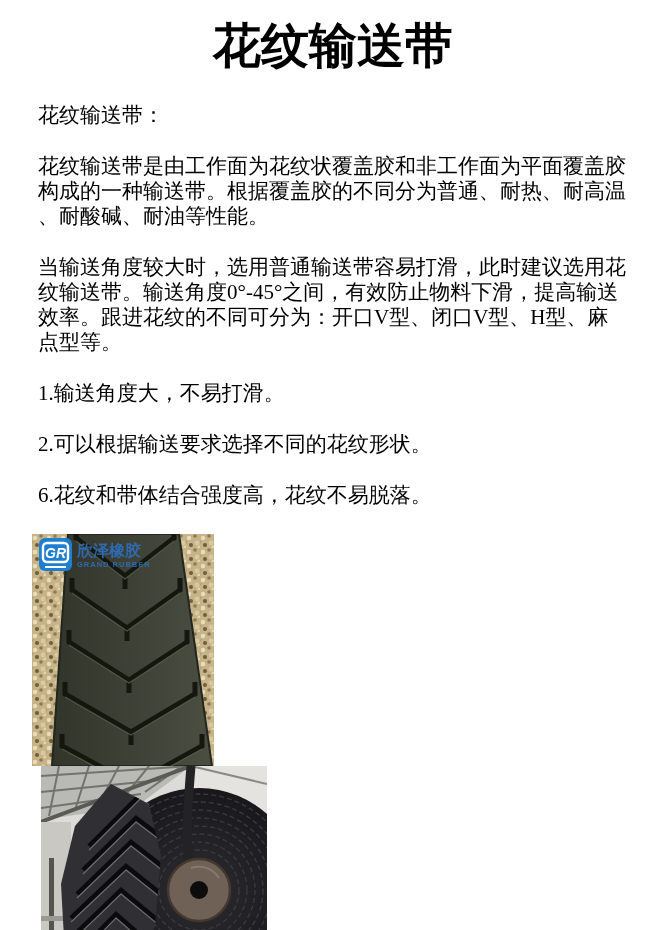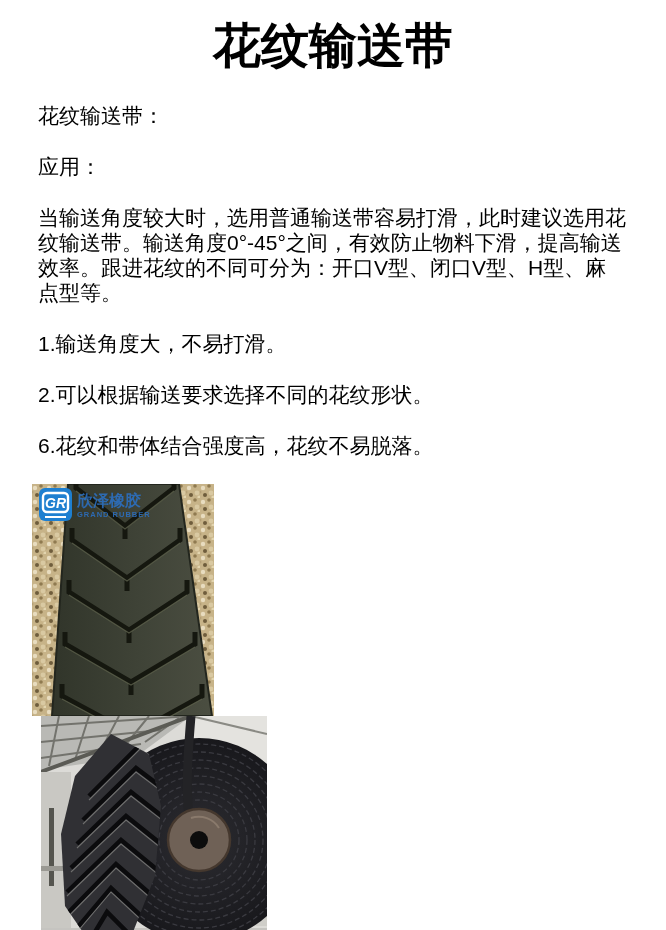--- a/index.html
+++ b/index.html
@@ -8,40 +8,40 @@
     font-family:"Liberation Sans","DejaVu Sans",sans-serif;
     overflow:hidden;position:relative;
   }
   .title{
     margin:16px 0 0 0;height:60px;line-height:60px;
     font-size:48px;font-weight:700;text-align:center;color:#000;
   }
   .doc{padding:27px 36px 0 38px;}
   .doc p{
     margin:0 3px 26px 0;font-size:21px;line-height:25px;color:#000;
-    word-break:break-all;line-break:anywhere;
+    word-break:break-all;line-break:anywhere;font-family:Liberation Serif, serif;
   }
   .photos{
     display:flex;align-items:flex-start;
     margin:5px 0 0 32px;
     flex-direction:column;
   }
   .photo{display:block;flex:0 0 auto;}
   .photo + .photo{margin-left:9px;}
   .photo:last-child{margin-left:6px;}
   svg{display:block;}
 </style>
 </head>
 <body>
 
 <h1 class="title">花纹输送带</h1>
 
 <div class="doc">
   <p>花纹输送带：</p>
-  <p>应用：</p>
+  <p>花纹输送带是由工作面为花纹状覆盖胶和非工作面为平面覆盖胶构成的一种输送带。根据覆盖胶的不同分为普通、耐热、耐高温、耐酸碱、耐油等性能。</p>
   <p>当输送角度较大时，选用普通输送带容易打滑，此时建议选用花纹输送带。输送角度0°-45°之间，有效防止物料下滑，提高输送效率。跟进花纹的不同可分为：开口V型、闭口V型、H型、麻点型等。</p>
   <p>1.输送角度大，不易打滑。</p>
   <p>2.可以根据输送要求选择不同的花纹形状。</p>
   <p>6.花纹和带体结合强度高，花纹不易脱落。</p>
 </div>
 
 <div class="photos">
 
   <svg class="photo" width="182" height="232" viewBox="0 0 182 232">
     <defs>

